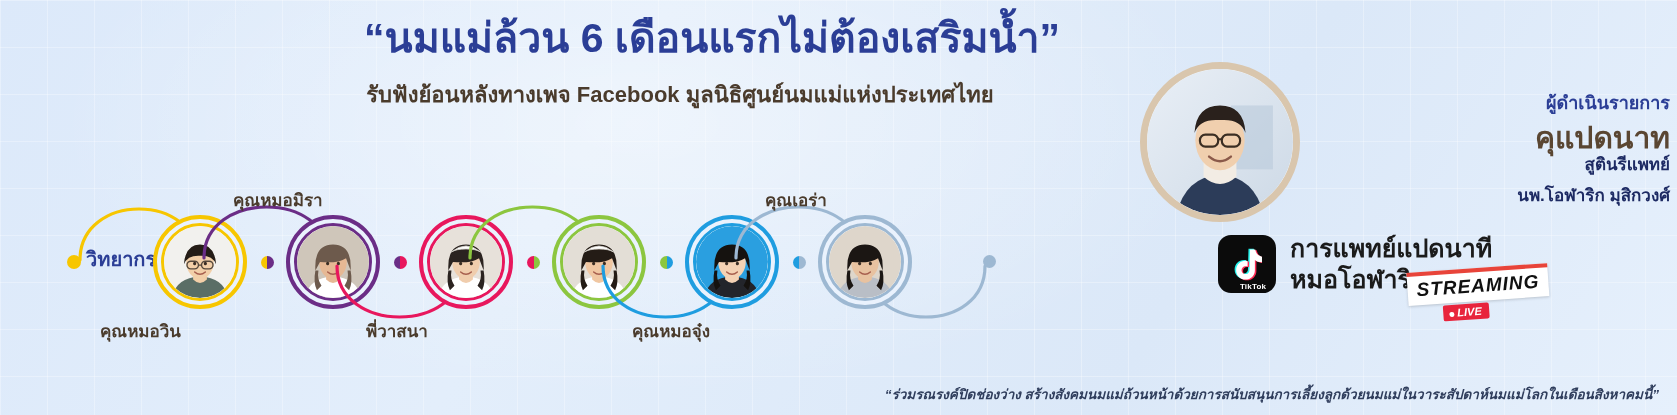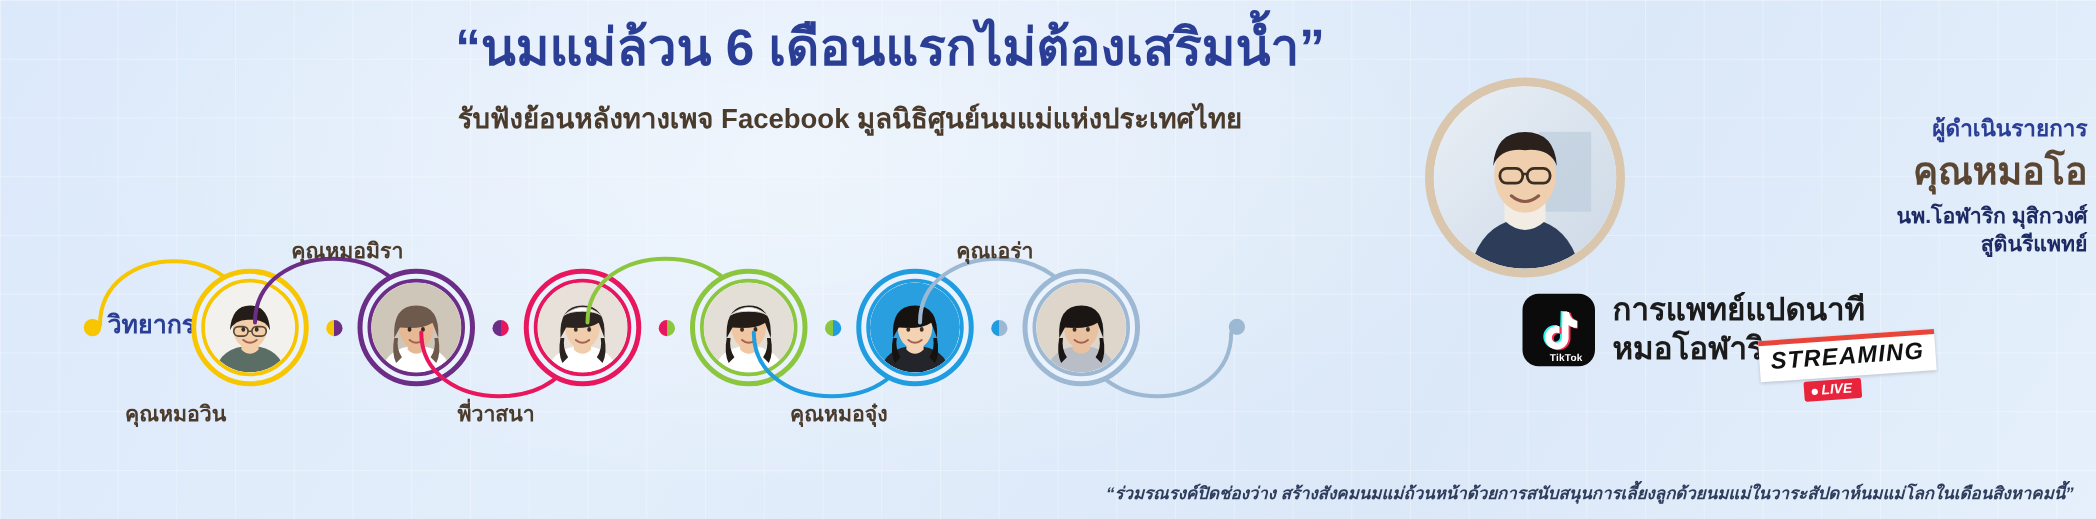--- a/index.html
+++ b/index.html
@@ -328,23 +328,23 @@
           <rect x="82" y="72" width="20" height="13" rx="6" fill="none" stroke="#3a2e23" stroke-width="2.4"></rect>
           <line x1="78" y1="77" x2="82" y2="77" stroke="#3a2e23" stroke-width="2.2"></line>
           <path d="M68 96 q12 10 24 0" stroke="#8b5a4a" stroke-width="2.6" fill="none" stroke-linecap="round"></path>
         </g>
       </svg>
     </div>
   </div>
 
   <div class="host-text">
     <div class="h-role">ผู้ดำเนินรายการ</div>
-    <div class="h-name">คุณหมอโอ</div>
+    <div class="h-name">คุแปดนาท</div>
+    <div class="h-full" style="margin-top:0">สูตินรีแพทย์</div>
     <div class="h-full">นพ.โอฬาริก มุสิกวงศ์</div>
-    <div class="h-full" style="margin-top:0">สูตินรีแพทย์</div>
   </div>
 
   <div class="tt-row">
     <div class="tt-logo">
       <svg viewBox="0 0 40 44" width="30" height="33">
         <path d="M24 2 h7 c1 6 5 9 9 9.5 V19 c-4 .2-7-1-9.5-3 v13.5 c0 7-5.5 12.5-12.5 12.5 S5.5 36.5 5.5 29.5 S11 17 18 17 c1 0 2 .1 2.8 .3 v7.4 c-.8-.3-1.8-.5-2.8-.5 c-3 0-5.3 2.4-5.3 5.3 s2.3 5.3 5.3 5.3 s5.3-2.4 5.3-5.3 z" fill="#25f4ee" transform="translate(-2,-1)"></path>
         <path d="M24 2 h7 c1 6 5 9 9 9.5 V19 c-4 .2-7-1-9.5-3 v13.5 c0 7-5.5 12.5-12.5 12.5 S5.5 36.5 5.5 29.5 S11 17 18 17 c1 0 2 .1 2.8 .3 v7.4 c-.8-.3-1.8-.5-2.8-.5 c-3 0-5.3 2.4-5.3 5.3 s2.3 5.3 5.3 5.3 s5.3-2.4 5.3-5.3 z" fill="#fe2c55" transform="translate(2,1)"></path>
         <path d="M24 2 h7 c1 6 5 9 9 9.5 V19 c-4 .2-7-1-9.5-3 v13.5 c0 7-5.5 12.5-12.5 12.5 S5.5 36.5 5.5 29.5 S11 17 18 17 c1 0 2 .1 2.8 .3 v7.4 c-.8-.3-1.8-.5-2.8-.5 c-3 0-5.3 2.4-5.3 5.3 s2.3 5.3 5.3 5.3 s5.3-2.4 5.3-5.3 z" fill="#ffffff"></path>
       </svg>
       <span class="tt-cap">TikTok</span>

